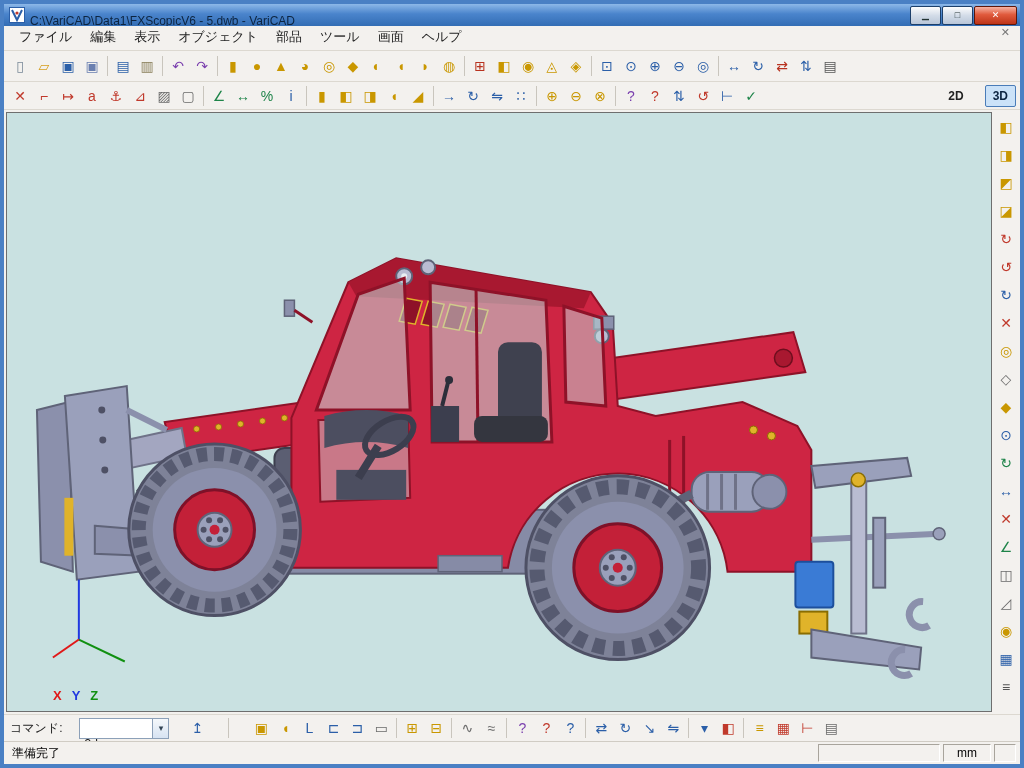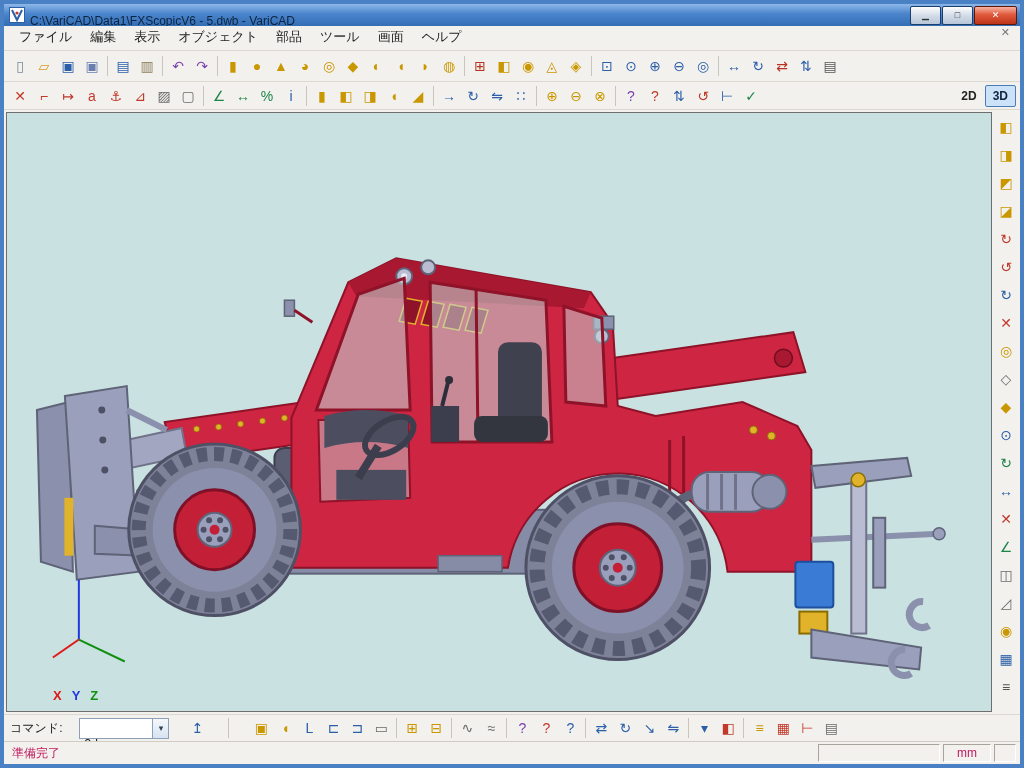--- a/index.html
+++ b/index.html
@@ -27,21 +27,21 @@
   .toolbar{display:flex;align-items:center;background:#f3f1ee;border-bottom:1px solid #dcd8d0;
     padding:0 4px;}
   .toolbar.t1{height:30px;flex:0 0 30px;}
   .toolbar.t2{height:27px;flex:0 0 27px;}
   .tbtn{width:22px;height:22px;display:inline-flex;align-items:center;justify-content:center;
     font-size:14px;line-height:1;border:1px solid transparent;border-radius:2px;cursor:default;
     flex:0 0 22px;}
   .tsep{width:1px;height:20px;background:#c9c5bd;margin:0 3px;flex:0 0 1px;}
   .spacer{flex:1;}
   .modebtn{font-size:12px;font-weight:bold;color:#222;padding:3px 7px;border:1px solid transparent;
-    border-radius:2px;margin-left:0;}
+    border-radius:2px;margin-left:13px;}
   .modebtn.active{background:#cbe2f8;border-color:#4a7cb8;color:#0c2440;}
   
   .workarea{flex:1;display:flex;min-height:0;background:#f3f1ee;}
   .viewport{flex:1;position:relative;margin:2px 0 2px 2px;border:1px solid #6e6e6e;
     background:#c9e1e1;overflow:hidden;}
   .viewport svg.scene{position:absolute;inset:0;width:100%;height:100%;}
   .axis-labels{position:absolute;left:46px;bottom:8px;font-size:13px;font-weight:bold;
     letter-spacing:1px;}
   .axis-labels span{margin-right:9px;}
   .ax-x{color:#e01818}.ax-y{color:#2038e0}.ax-z{color:#109010}
@@ -55,21 +55,21 @@
   .combo{display:flex;width:88px;height:19px;background:#fff;border:1px solid #8ca0b8;}
   .combo .val{flex:1;font-size:12px;color:#111;padding:18px 4px;overflow:hidden;}
   .combo .drop{width:15px;border-left:1px solid #8ca0b8;font-size:9px;color:#345;
     display:flex;align-items:center;justify-content:center;
     background:linear-gradient(#f5f8fb,#d7e3f2);}
   .runbtn{width:22px;height:22px;display:inline-flex;align-items:center;justify-content:center;
     font-size:14px;color:#2b5fa8;}
   .cmd-icons{display:flex;align-items:center;flex:1;}
   
   .statusbar{height:22px;flex:0 0 22px;display:flex;align-items:center;background:#f3f1ee;
-    border-top:1px solid #d0ccc4;padding:0 4px;font-size:12px;color:#be185d;}
+    border-top:1px solid #d0ccc4;padding:0 4px;font-size:12px;color:#000000;}
   .status-msg{padding:0 4px;flex:0 0 auto;}
   .status-spacer{flex:1;}
   .status-pane{height:16px;border:1px solid;border-color:#a8a49c #fff #fff #a8a49c;
     margin-left:3px;display:flex;align-items:center;justify-content:center;font-size:12px;}
   .pane-wide{width:120px;} .pane-unit{width:46px;} .pane-end{width:20px;}
 </style>
 </head>
 <body>
 
 <div class="window">

